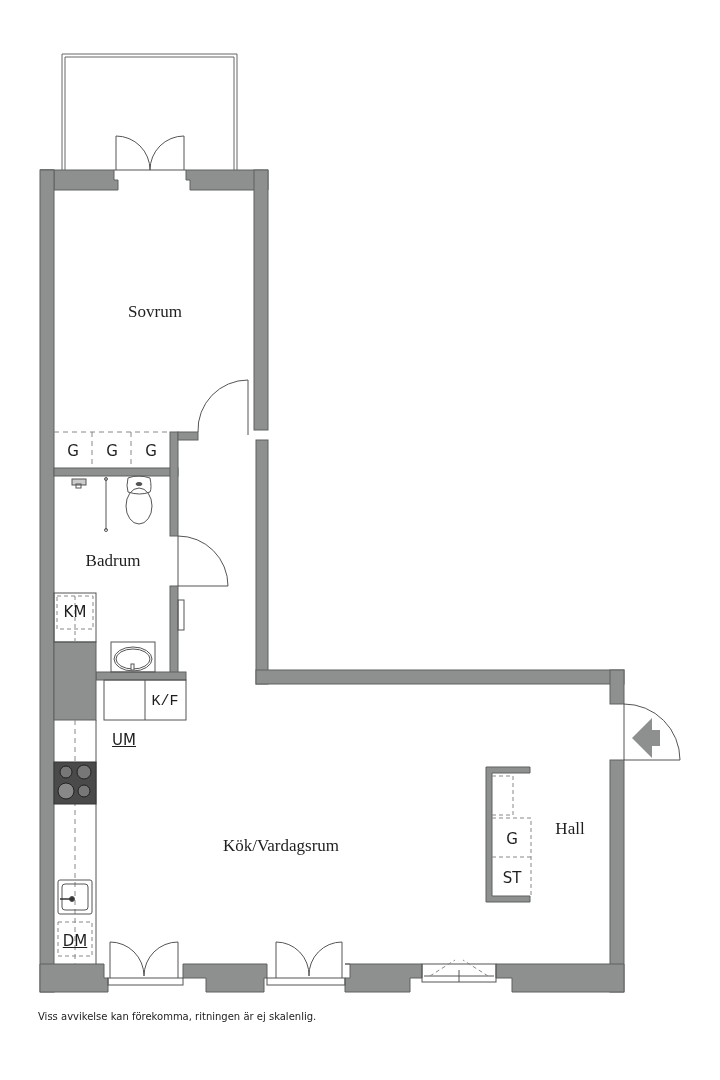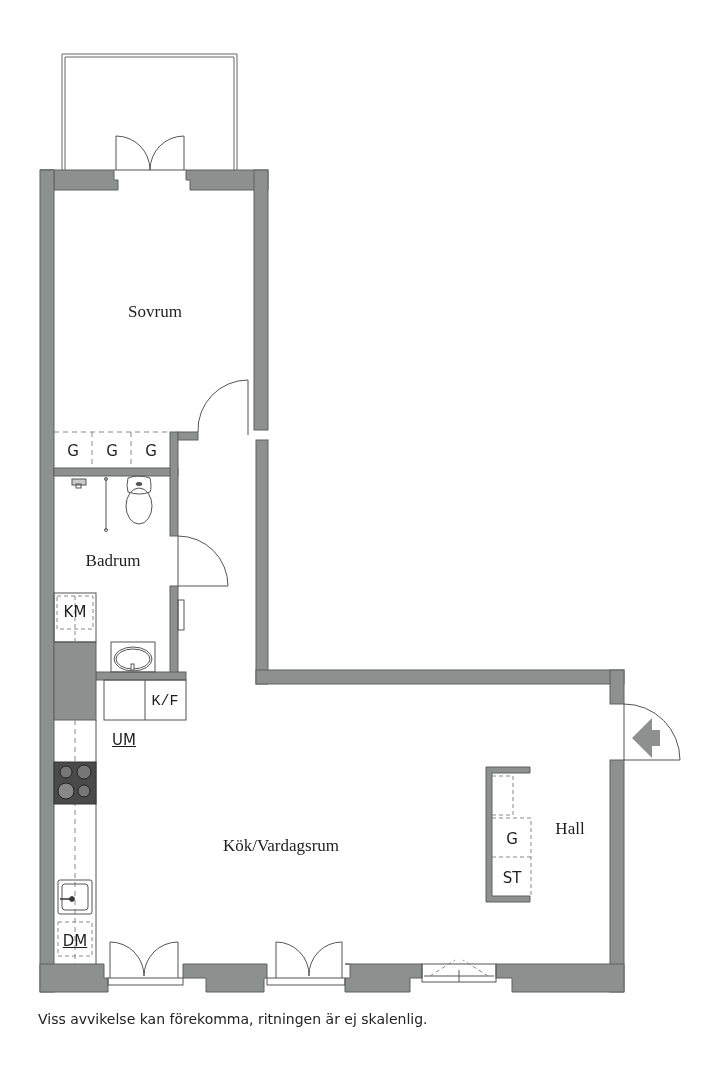--- a/index.html
+++ b/index.html
@@ -1,20 +1,20 @@
 <!DOCTYPE html>
 <html><head>
   <meta charset="utf-8">
   <style>
     html, body { margin: 0; padding: 0; background: #ffffff; }
     body { width: 720px; height: 1080px; position: relative; overflow: hidden; font-family: "DejaVu Sans", sans-serif; }
     #plan { position: absolute; left: 0; top: 0; width: 720px; height: 1080px; }
     .room-label { position: absolute; color: #1e1e1e; font-size: 17px; font-family: Liberation Serif, serif; white-space: nowrap; transform: translate(-50%, -50%); }
     .fix-label { position: absolute; color: #1e1e1e; font-size: 15px; font-family: "DejaVu Sans", sans-serif; white-space: nowrap; transform: translate(-50%, -50%); }
-    .disclaimer { position: absolute; left: 38px; top: 1011px; font-size: 14px; color: #222; font-family: "DejaVu Sans", sans-serif; white-space: nowrap; }
+    .disclaimer { position: absolute; left: 38px; top: 1011px; font-size: 10px; color: #222; font-family: "DejaVu Sans", sans-serif; white-space: nowrap; }
   </style>
 </head>
 <body>
 
 <svg id="plan" viewBox="0 0 720 1080" xmlns="http://www.w3.org/2000/svg">
 
   <g fill="none" stroke="#666" stroke-width="1">
     <path d="M62,170 L62,54 L237,54 L237,170"></path>
     <path d="M65,170 L65,57 L234,57 L234,170"></path>
   </g>

